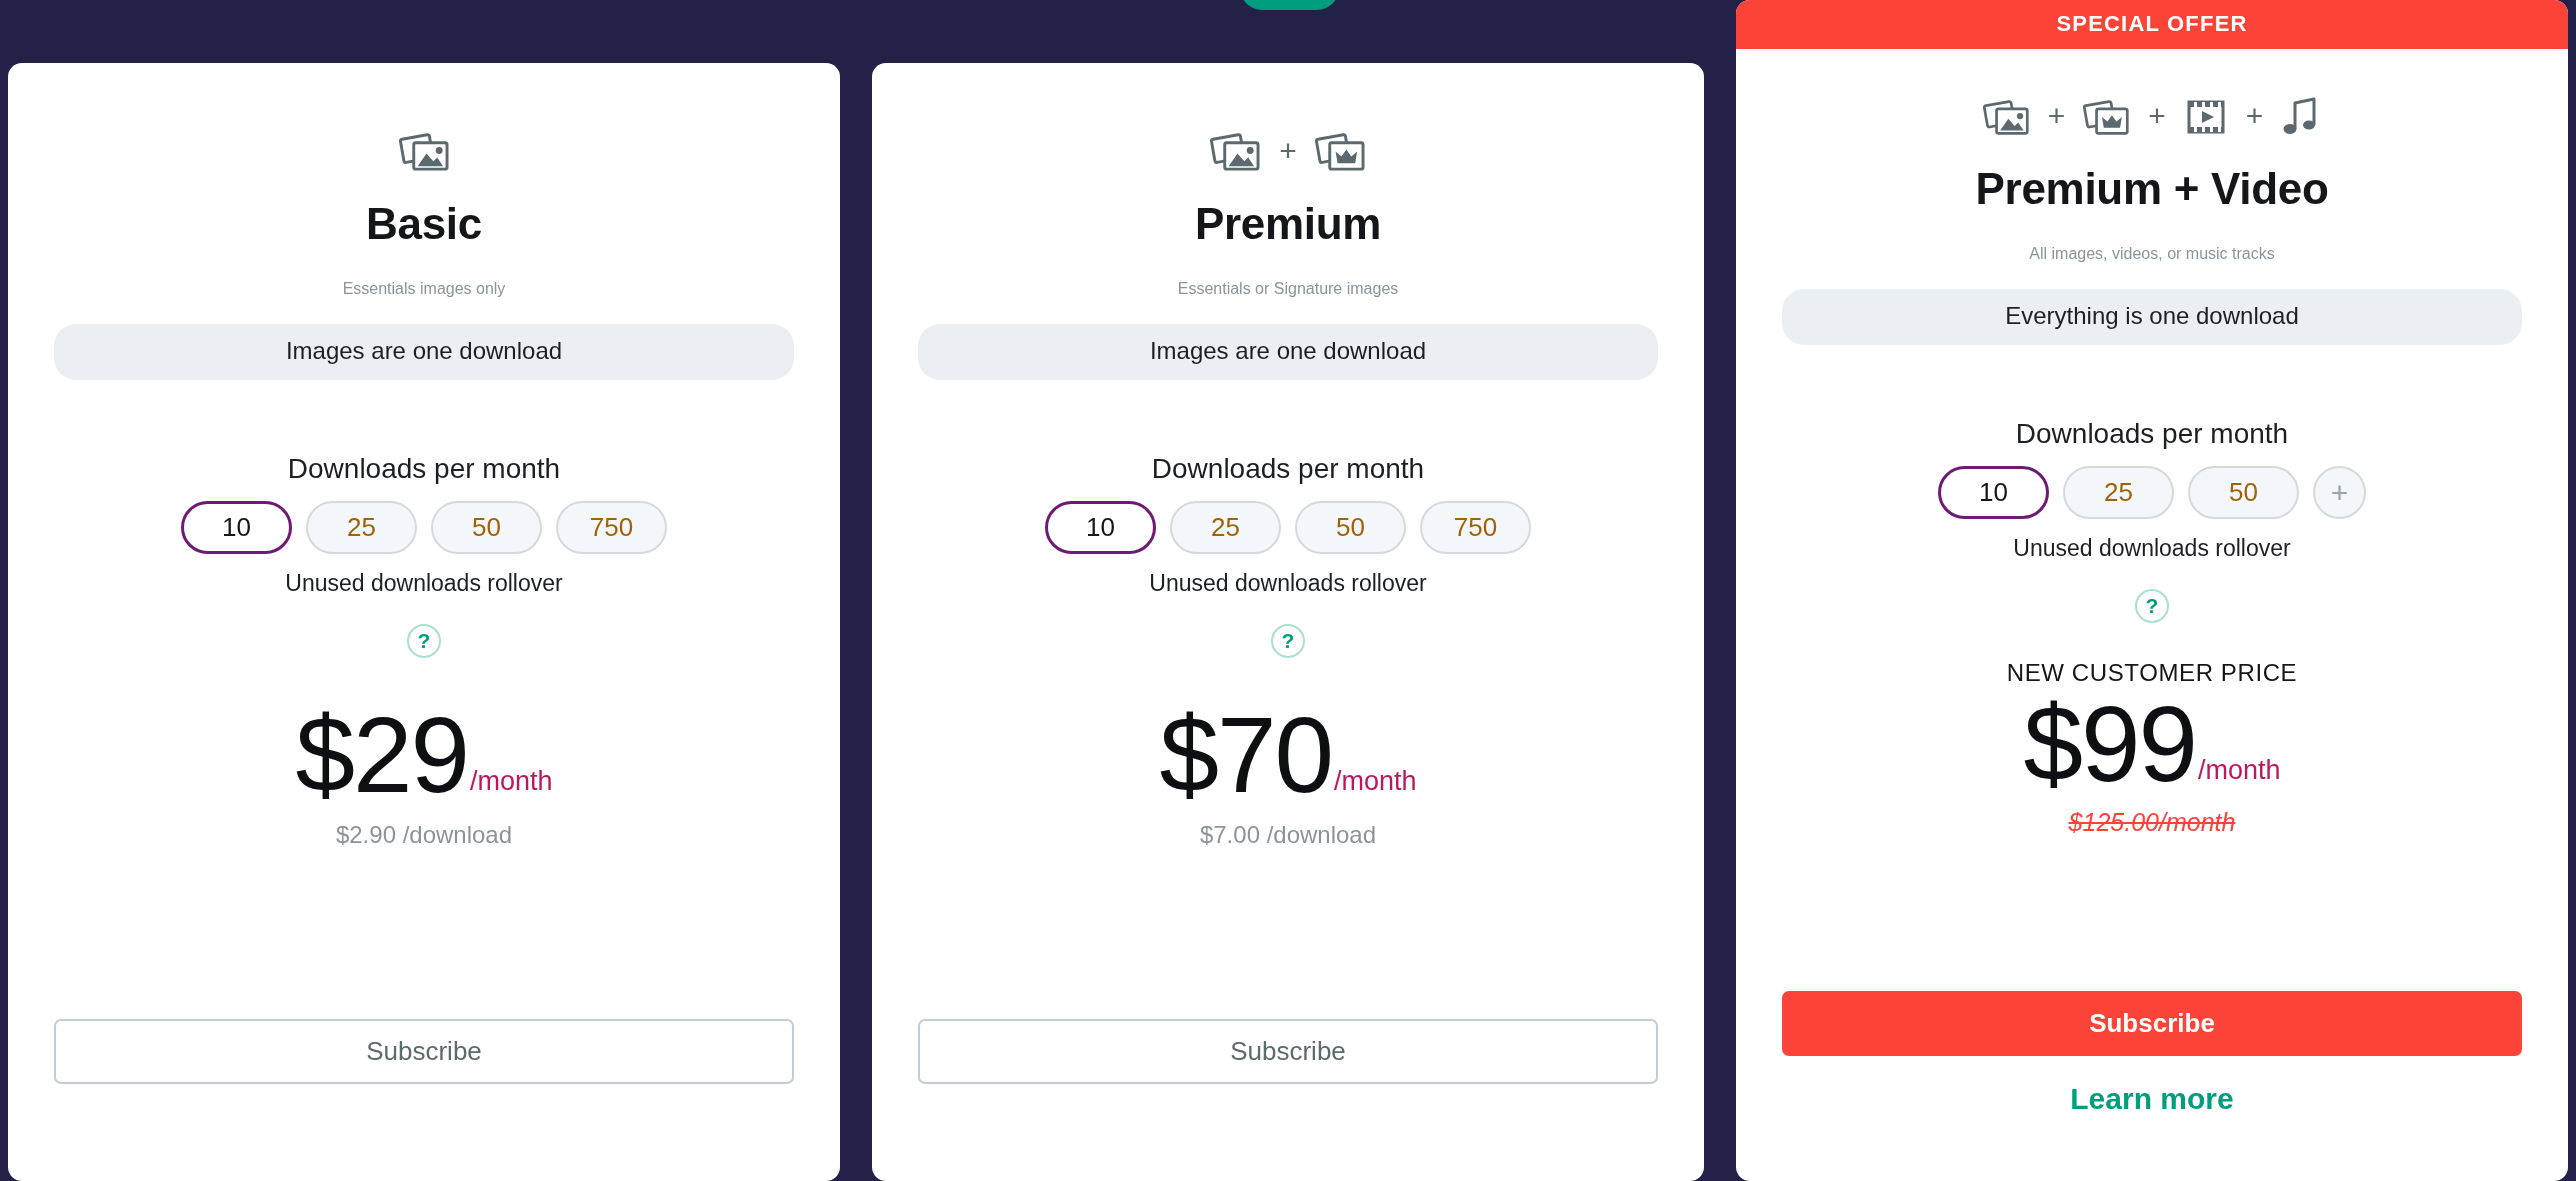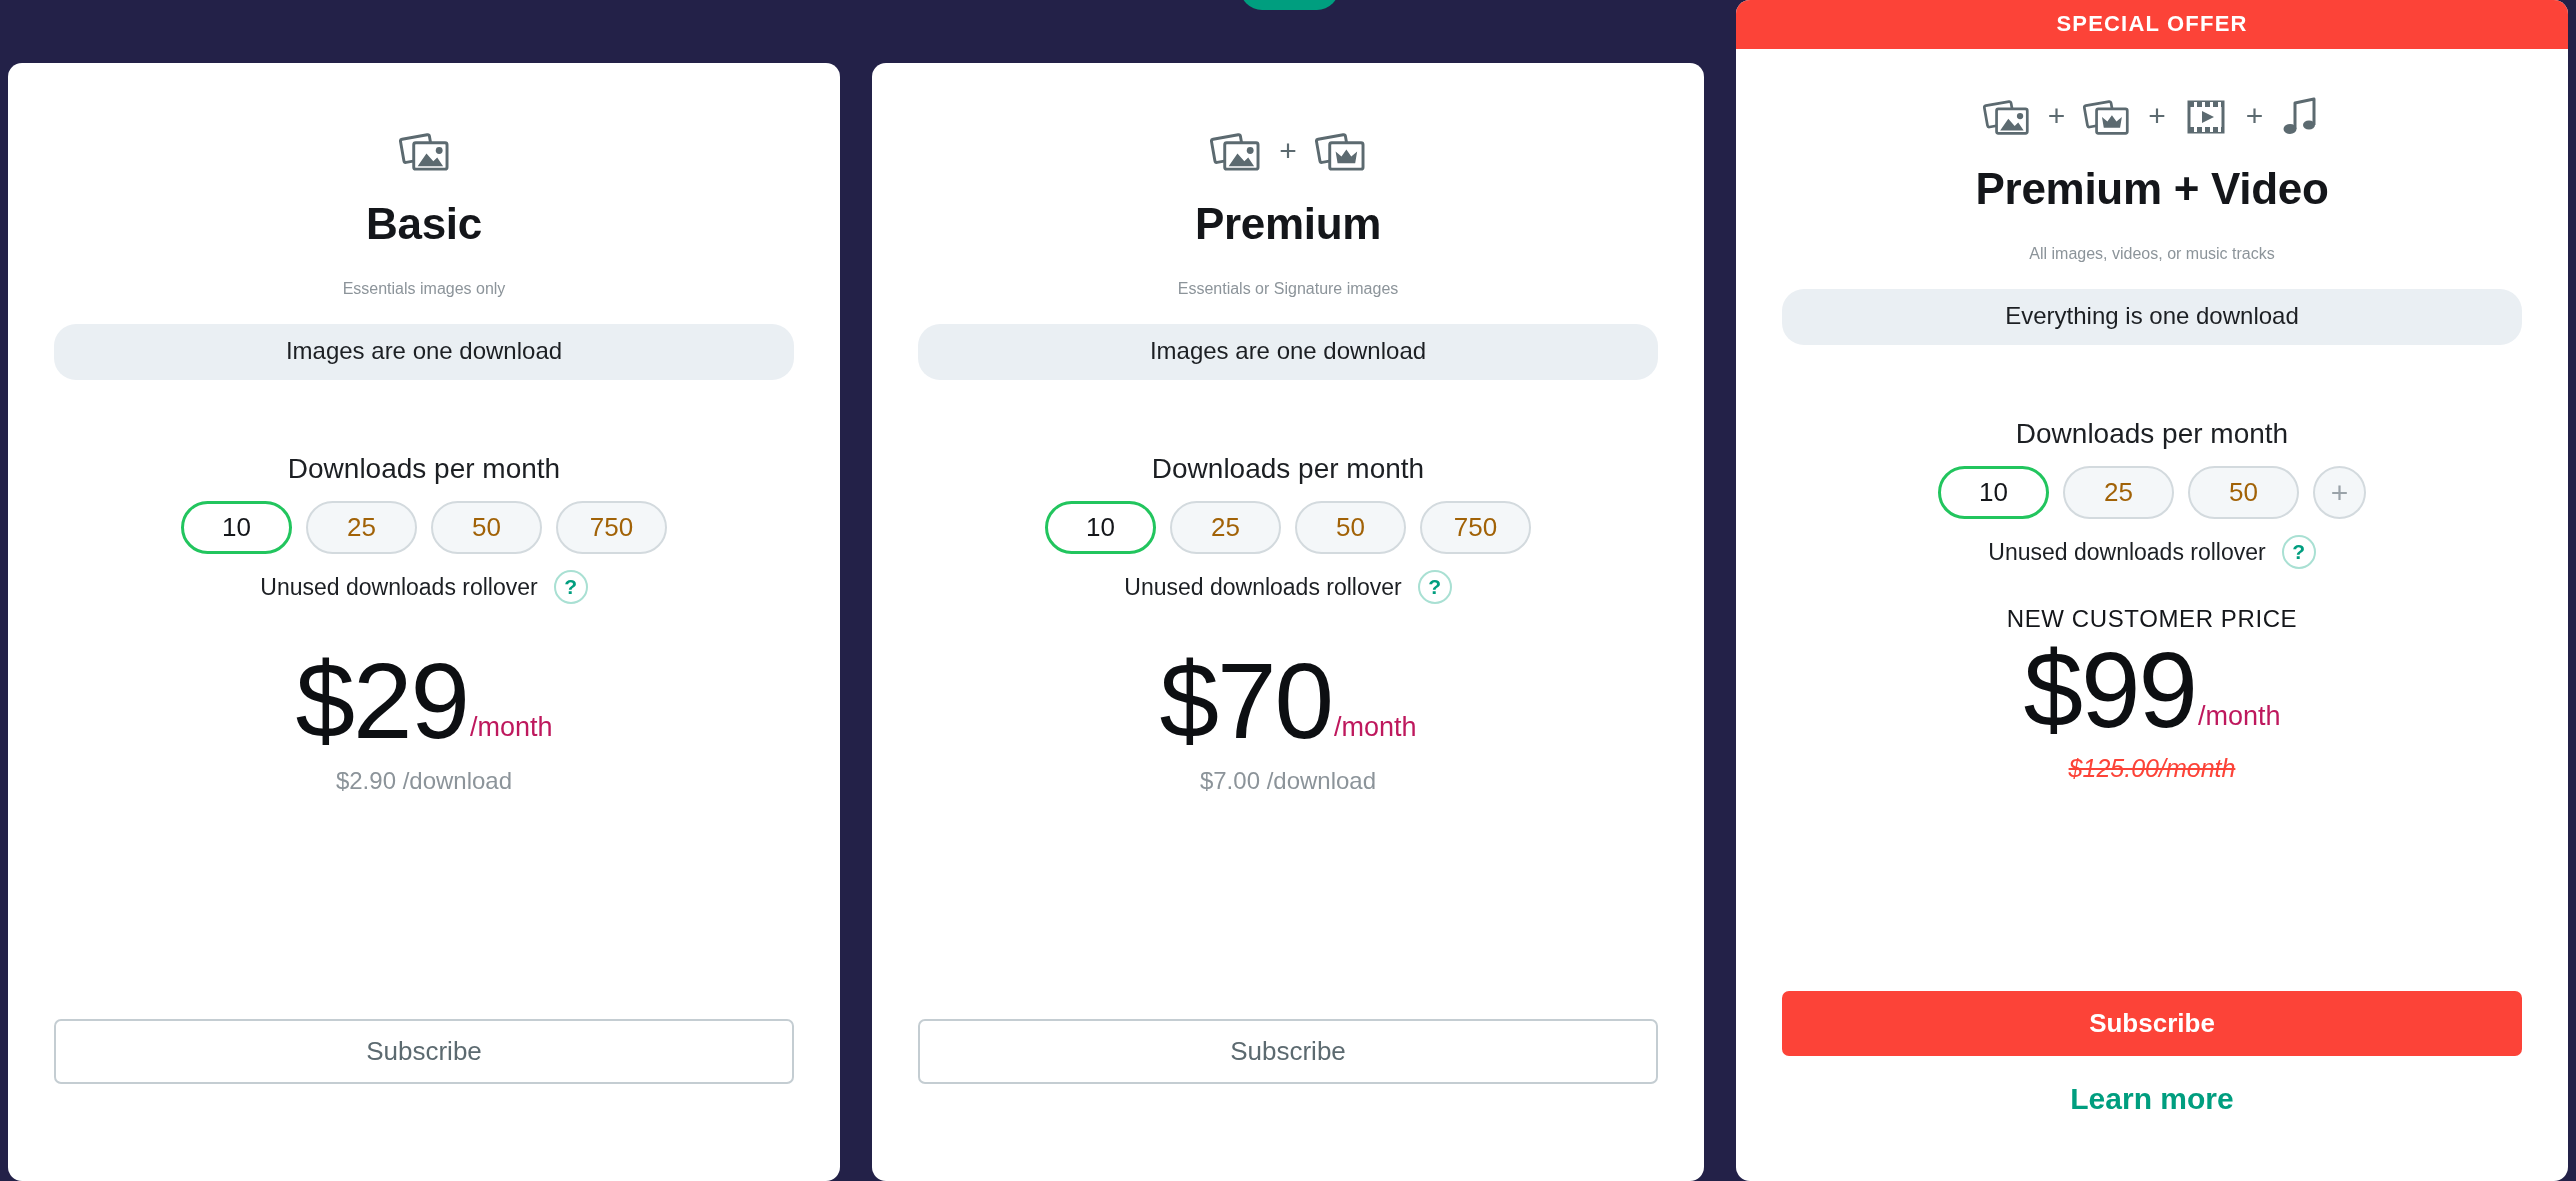--- a/index.html
+++ b/index.html
@@ -147,40 +147,41 @@
     background: #f4f7f9;
     color: #a16207;
     font-size: 26px;
     display: flex;
     align-items: center;
     justify-content: center;
     cursor: pointer;
     user-select: none;
   }
   .pill.active {
-    border: 3px solid #22c55e;
+    border: 3px solid #701a75;
     background: #ffffff;
     color: #14161a;
   }
   .pill.plus-pill {
     min-width: 53px;
     width: 53px;
     background: #f4f7f9;
     color: #9aa3a9;
     font-size: 30px;
   }
 
   .rollover {
     margin-top: 16px;
     display: flex;
     align-items: center;
     justify-content: space-between;
-    gap: 16px;
+    gap: 27px;
     font-size: 23px;
     color: #1c1f23;
+    flex-direction: column;
   }
   .help-dot {
     width: 34px;
     height: 34px;
     border-radius: 50%;
     border: 2px solid #a9e0d3;
     color: #009E7F;
     font-size: 21px;
     font-weight: bold;
     display: flex;

